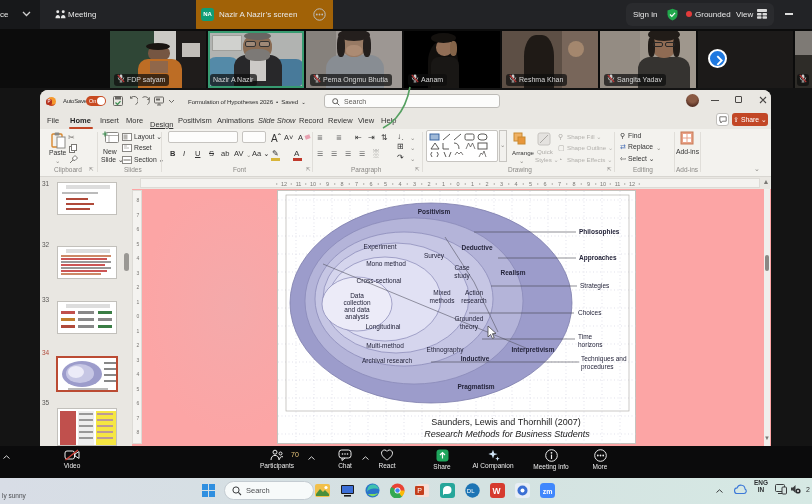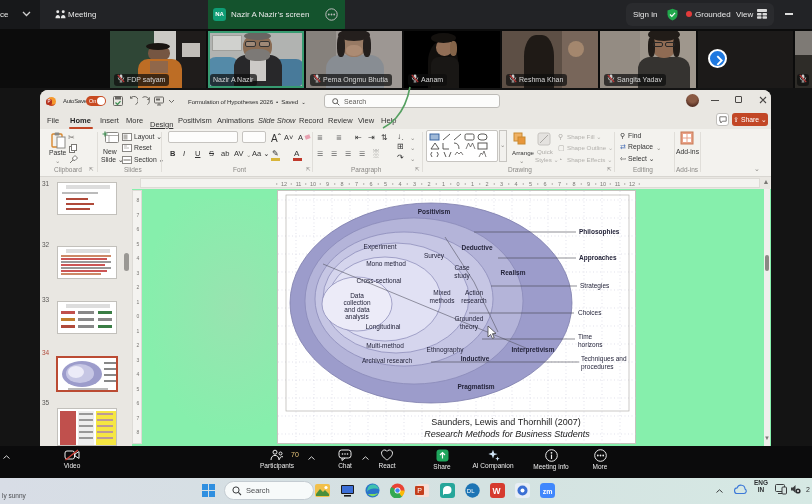--- a/index.html
+++ b/index.html
@@ -2,21 +2,21 @@
 <html><head><meta charset="utf-8">
 <style>
 *{margin:0;padding:0;box-sizing:border-box;font-family:"Liberation Sans",sans-serif;}
 html,body{width:812px;height:504px;overflow:hidden;background:#000;}
 #stage{position:absolute;left:0;top:0;width:812px;height:504px;background:#141414;}
 .abs{position:absolute;}
 
 #topbar{left:0;top:0;width:812px;height:29px;background:#222326;}
 #topbar .darkl{position:absolute;left:0;top:0;width:40px;height:29px;background:#17181a;}
 .wtxt{color:#e8e8e8;font-size:8px;}
-#tab{position:absolute;left:208px;top:0;width:137px;height:37px;background:#14532d;border-radius:0 0 9px 9px;}
+#tab{position:absolute;left:196px;top:0;width:137px;height:37px;background:#a16207;border-radius:0 0 9px 9px;}
 
 #strip{left:0;top:29px;width:812px;height:59px;background:#0c0c0c;}
 .tile{position:absolute;top:2px;height:57px;width:96px;overflow:hidden;filter:brightness(.88) saturate(.9);}
 .vlabel{position:absolute;left:0;bottom:2px;height:12px;background:rgba(15,15,15,.72);border-radius:3px;color:#efefef;font-size:7px;line-height:12px;padding:0 4px 0 3px;white-space:nowrap;}
 
 #ppt{left:40px;top:90px;width:731px;height:356px;background:#e9e7e2;border-radius:8px 8px 0 0;overflow:hidden;}
 .dtxt{color:#333;font-size:7.5px;}
 .gtxt{color:#8a8885;font-size:6.5px;}
 
 #ztb{left:0;top:446px;width:812px;height:32px;background:#0b0b0c;}
@@ -487,21 +487,21 @@
         <div class="abs" style="left:21px;top:28px;width:14px;height:2px;background:#999;"></div>
         <div class="abs" style="left:39px;top:4px;width:16px;height:2px;background:#b99;"></div>
         <div class="abs" style="left:39px;top:10px;width:16px;height:2px;background:#b99;"></div>
         <div class="abs" style="left:39px;top:16px;width:16px;height:2px;background:#b99;"></div>
         <div class="abs" style="left:39px;top:22px;width:16px;height:2px;background:#b99;"></div>
         <div class="abs" style="left:39px;top:28px;width:16px;height:2px;background:#b99;"></div>
       </div>
       <div class="abs" style="left:84px;top:76px;width:5px;height:18px;border-radius:3px;background:#9a9894;"></div>
     </div>
 
-    <div id="canvas" class="abs" style="left:92px;top:99px;width:639px;height:257px;background:#86efac;">
+    <div id="canvas" class="abs" style="left:92px;top:99px;width:639px;height:257px;background:#fca5a5;">
       <div class="abs" style="left:10px;top:10px;width:150px;height:240px;background:radial-gradient(ellipse at 60% 45%,rgba(216,186,190,.22),rgba(233,231,226,0) 70%);"></div>
       <div class="abs" style="left:0;top:1px;width:10px;height:254px;background:#f4f3f0;border:1px solid #dddbd6;" id="vruler">
         <svg width="10" height="250" viewBox="0 0 10 250" style="position:absolute;left:0;top:0;">
           <g font-size="5" fill="#7a7874" text-anchor="middle" font-family="Liberation Sans,sans-serif">
             <text x="5" y="11">8</text>
               <text x="5" y="25.5">7</text>
               <text x="5" y="40">6</text>
               <text x="5" y="54.5">5</text>
               <text x="5" y="69">4</text>
               <text x="5" y="83.5">3</text>

